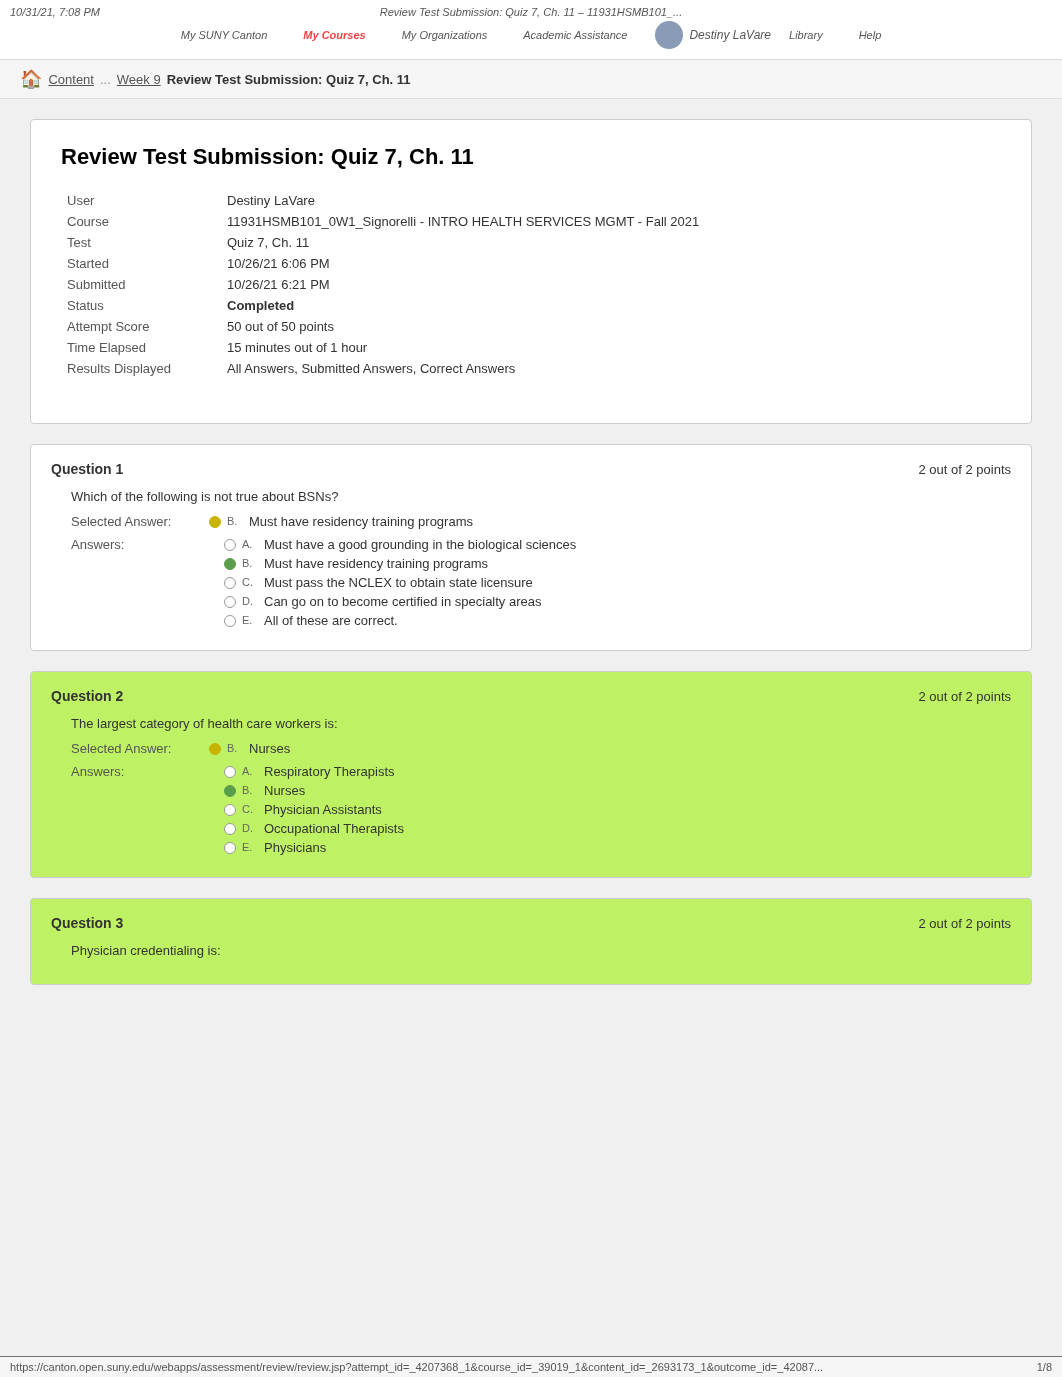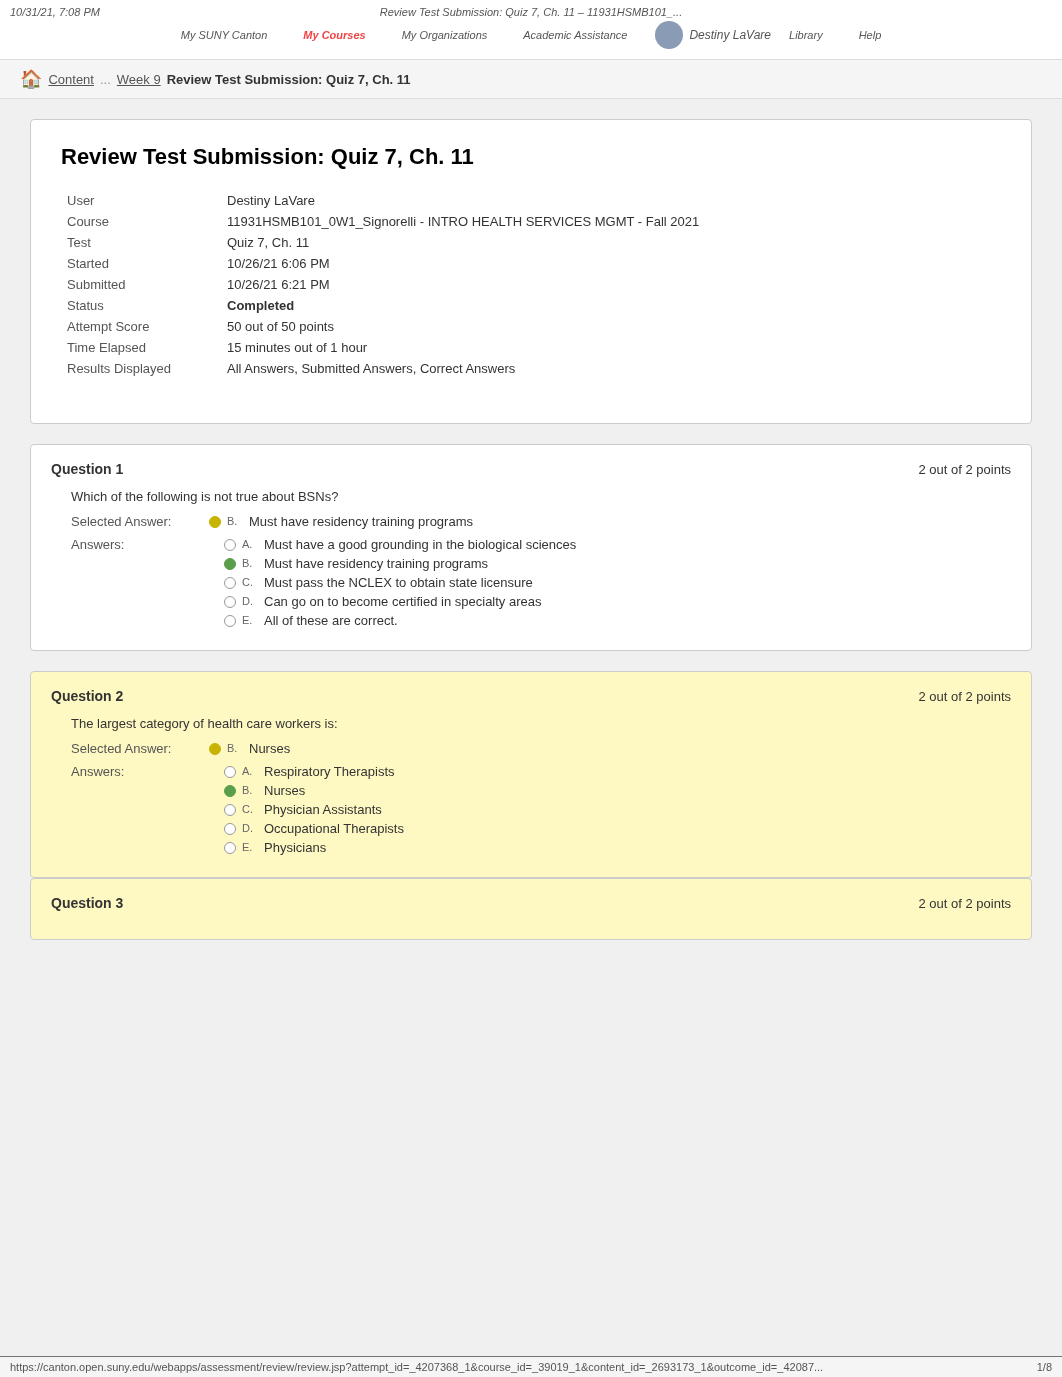--- a/index.html
+++ b/index.html
@@ -230,24 +230,25 @@
       color: #555;
       display: flex;
       justify-content: space-between;
       position: fixed;
       bottom: 0;
       left: 0;
       right: 0;
     }
 
     .standalone-question {
-      background: #fef9c3;
+      background: #bef264;
       border: 1px solid #ccc;
       border-radius: 4px;
       padding: 16px 20px;
+      margin-bottom: 20px;
     }
   </style>
 </head>
 <body>
 
 <div class="top-bar">
   <span class="top-bar-timestamp">10/31/21, 7:08 PM</span>
   <span class="top-bar-title">Review Test Submission: Quiz 7, Ch. 11 – 11931HSMB101_...</span>
   <div class="nav-links">
     <a class="nav-link">My SUNY Canton</a>
@@ -411,20 +412,21 @@
           </div>
         </div>
     </div>
   </div>
 
   <div class="standalone-question">
     <div class="question-header">
       <span class="question-title">Question 3</span>
       <span class="question-points">2 out of 2 points</span>
     </div>
+    <div class="question-text">Physician credentialing is:</div>
   </div>
 
 </div>
 
 <div class="footer-bar">
   <span>https://canton.open.suny.edu/webapps/assessment/review/review.jsp?attempt_id=_4207368_1&amp;course_id=_39019_1&amp;content_id=_2693173_1&amp;outcome_id=_42087...</span>
   <span>1/8</span>
 </div>
 
 </body></html>

